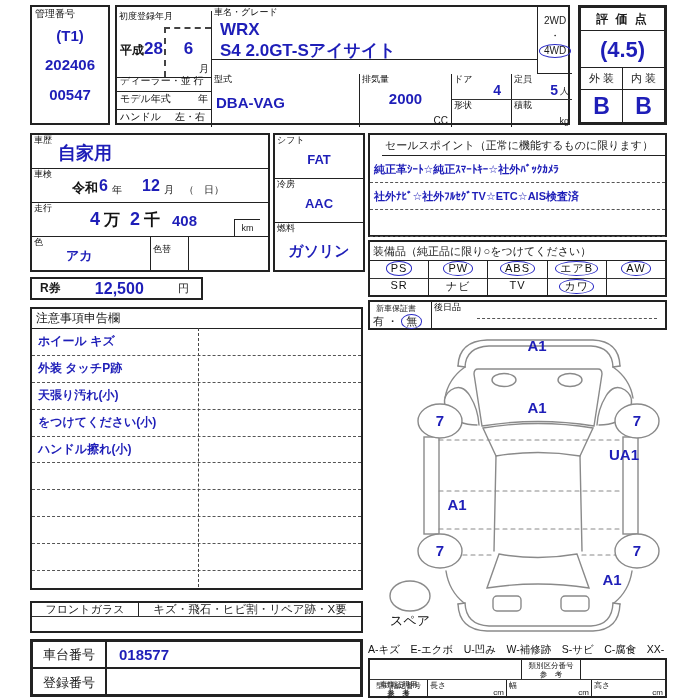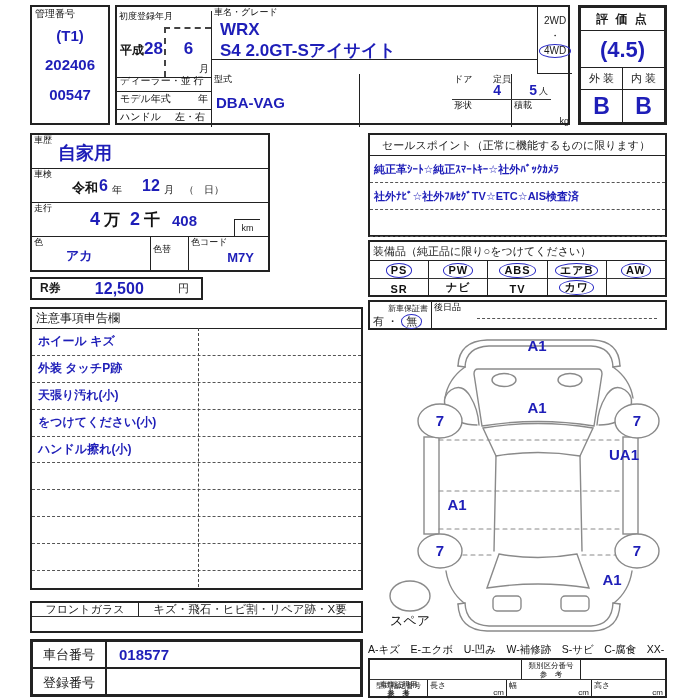--- a/index.html
+++ b/index.html
@@ -11,21 +11,21 @@
   .lbl{font-size:9px;color:#111;line-height:1.1;padding:1px 2px;display:block;}
   .lbl10{font-size:10px;color:#111;line-height:1.2;padding:1px 3px;display:block;}
   .blue{color:#1e1eb8;font-weight:bold;}
   .blk{color:#111;font-weight:bold;}
   .bb{border-bottom:1.5px solid #222;}
   .bb1{border-bottom:1px solid #333;}
   .br{border-right:1.5px solid #222;}
   .dashb{border-bottom:1.5px dashed #555;}
   .circled{border:1.5px solid #2a2ac4;border-radius:50%;padding:0 4px;display:inline-block;line-height:1.15;}
   .eqcell{flex:1;text-align:center;font-size:11px;letter-spacing:1px;color:#111;
-          display:flex;align-items:flex-end;justify-content:center;font-weight:bold;}
+          display:flex;align-items:flex-start;justify-content:center;}
   .notesrow{height:25.9px;line-height:25.9px;font-size:12px;padding-left:6px;color:#1e1eb8;font-weight:bold;}
   svg text{font-family:"Liberation Sans","DejaVu Sans",sans-serif;}
 </style>
 </head>
 <body>
 
 <div id="sheet">
 
   <div class="box" style="left:30px;top:5px;width:80px;height:120px;">
     <span class="lbl10">管理番号</span>
@@ -70,30 +70,35 @@
       <div>2WD</div>
       <div>・</div>
       <div><span class="circled">4WD</span></div>
     </div>
 
     <div class="abs br" style="left:95px;top:67px;width:148px;height:53px;">
       <span class="lbl">型式</span>
       <div class="blue" style="font-size:15px;margin:8px 0 0 4px;">DBA-VAG</div>
     </div>
 
+    <div class="abs br" style="left:243px;top:67px;width:92px;height:53px;">
+      <span class="lbl">排気量</span>
+      <div class="blue" style="font-size:15px;text-align:center;margin-top:4px;">2000</div>
+      <span class="abs" style="right:3px;bottom:1px;font-size:10px;">CC</span>
+    </div>
 
     <div class="abs br bb1" style="left:335px;top:67px;width:60px;height:26px;">
       <span class="lbl">ドア</span>
       <span class="abs blue" style="right:10px;bottom:1px;font-size:14px;">4</span>
     </div>
     <div class="abs br" style="left:335px;top:93px;width:60px;height:27px;">
       <span class="lbl">形状</span>
     </div>
 
-    <div class="abs bb1" style="left:374px;top:67px;width:60px;height:26px;">
+    <div class="abs bb1" style="left:395px;top:67px;width:60px;height:26px;">
       <span class="lbl">定員</span>
       <span class="abs blue" style="right:14px;bottom:1px;font-size:14px;">5</span>
       <span class="abs" style="right:3px;bottom:1px;font-size:9px;">人</span>
     </div>
     <div class="abs" style="left:395px;top:93px;width:60px;height:27px;">
       <span class="lbl">積載</span>
       <span class="abs" style="right:3px;bottom:1px;font-size:9px;">kg</span>
     </div>
   </div>
 
@@ -134,30 +139,40 @@
       <span class="abs" style="right:8px;bottom:0;width:26px;height:17px;border-left:1.5px solid #222;border-top:1.5px solid #222;font-size:9px;text-align:center;line-height:16px;">km</span>
     </div>
     <div class="abs" style="left:0;top:102px;width:100%;height:33px;display:flex;">
       <div class="br" style="width:118px;position:relative;">
         <span class="lbl">色</span>
         <span class="abs blue" style="left:34px;top:10px;font-size:13px;">アカ</span>
       </div>
       <div class="br" style="width:37px;position:relative;">
         <span class="lbl" style="padding-top:8px;">色替</span>
       </div>
-      <div style="flex:1;position:relative;">
-        <span class="lbl">色コード</span>
-        <span class="abs blue" style="right:14px;top:13px;font-size:13px;">M7Y</span>
-      </div>
-    </div>
-  </div>
-
+    </div>
+  </div>
+
+  <div class="box" style="left:273px;top:133px;width:92px;height:139px;">
+    <div class="bb" style="height:43px;position:relative;">
+      <span class="lbl">シフト</span>
+      <div class="blue" style="font-size:13px;text-align:center;margin-top:5px;">FAT</div>
+    </div>
+    <div class="bb" style="height:43px;position:relative;">
+      <span class="lbl">冷房</span>
+      <div class="blue" style="font-size:13px;text-align:center;margin-top:5px;">AAC</div>
+    </div>
+    <div style="height:44px;position:relative;">
+      <span class="lbl">燃料</span>
+      <div class="blue" style="font-size:15px;text-align:center;margin-top:7px;">ガソリン</div>
+    </div>
+  </div>
 
   <div class="box" style="left:368px;top:133px;width:299px;height:104px;">
-    <div class="bb" style="height:20px;font-size:11px;line-height:20px;padding-left:12px;">セールスポイント（正常に機能するものに限ります）</div>
+    <div class="bb" style="height:20px;font-size:11px;line-height:20px;padding-left:3px;margin-left:12px;">セールスポイント（正常に機能するものに限ります）</div>
     <div class="dashb blue" style="height:26px;font-size:11px;line-height:26px;padding-left:4px;">純正革ｼｰﾄ☆純正ｽﾏｰﾄｷｰ☆社外ﾊﾞｯｸｶﾒﾗ</div>
     <div class="dashb blue" style="height:26px;font-size:11px;line-height:26px;padding-left:4px;">社外ﾅﾋﾞ☆社外ﾌﾙｾｸﾞTV☆ETC☆AIS検査済</div>
     <div class="dashb blue" style="height:26px;font-size:11px;line-height:26px;padding-left:4px;"></div>
   </div>
 
   <div class="box" style="left:368px;top:240px;width:299px;height:57px;">
     <div class="bb" style="height:18px;font-size:11px;line-height:18px;padding-left:3px;">装備品（純正品に限り○をつけてください）</div>
     <div style="display:flex;height:17px;border-bottom:1px solid #333;">
       <div class="eqcell br">
           <span class="circled">PS</span>
@@ -189,21 +204,21 @@
           <span class="circled">カワ</span>
         </div>
       <div class="eqcell">
           <span></span>
         </div>
     </div>
   </div>
 
   <div class="box" style="left:368px;top:300px;width:299px;height:30px;">
     <div class="abs br" style="left:0;top:0;width:62px;height:100%;">
-      <span style="display:block;font-size:8px;padding:1px 1px 0 18px;">新車保証書</span>
+      <span style="display:block;font-size:8px;padding:1px 1px 0 6px;">新車保証書</span>
       <div style="font-size:11px;padding-left:3px;margin-top:0;">
         <span>有</span>
         <span>・</span>
         <span class="circled">無</span>
       </div>
     </div>
     <div class="abs" style="left:62px;top:0;right:0;height:100%;">
       <span class="lbl">後日品</span>
       <div class="abs" style="left:45px;right:8px;top:16px;border-bottom:1.5px dashed #555;"></div>
     </div>

